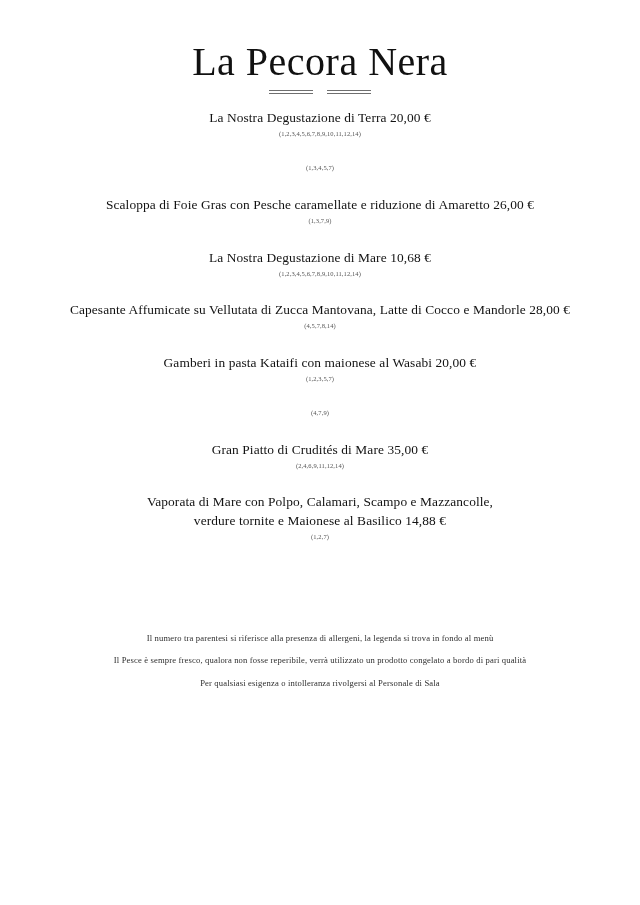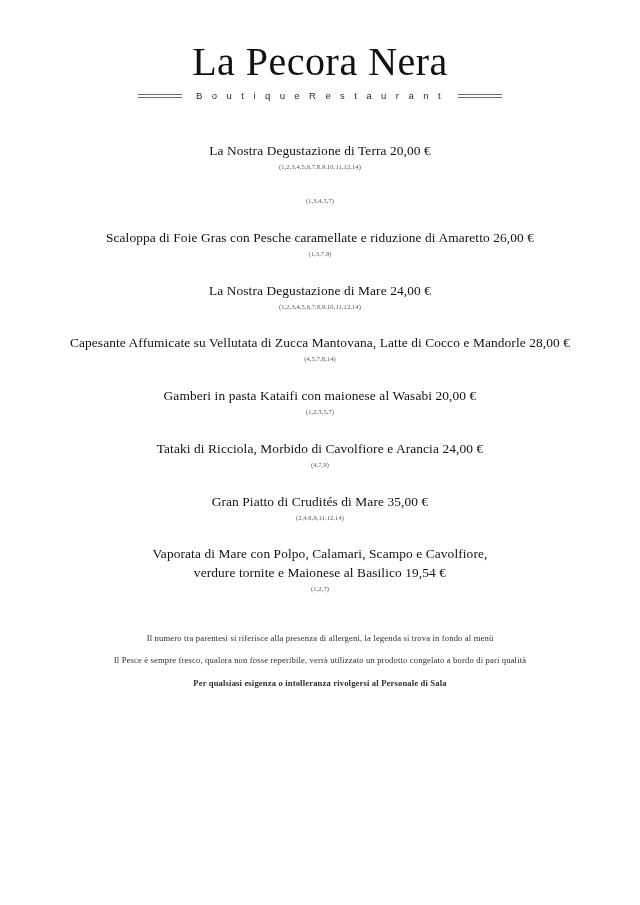--- a/index.html
+++ b/index.html
@@ -67,21 +67,21 @@
   .section-title {
     text-align: center;
     font-size: 18px;
     margin-top: 26px;
     letter-spacing: 0.4px;
     color: #111111;
   }
 
   
   .menu {
-    margin-top: 40px;
+    margin-top: 14px;
     display: flex;
     flex-direction: column;
     font-family: Liberation Serif, serif;
   }
   .menu-item {
     text-align: center;
     margin-bottom: 22px;
   }
   .item-name {
     font-size: 13.4px;
@@ -109,36 +109,34 @@
   }
   .footer-line {
     font-size: 8.6px;
     line-height: 1.45;
     color: #2e2e2e;
     margin-bottom: 10px;
     letter-spacing: 0.15px;
   }
   .footer-line:last-child {
     margin-bottom: 0;
-    font-weight: bold;
   }
 </style>
 </head>
 <body>
 
 <div class="page">
 
   <div class="masthead">
     <div class="brand-title">La Pecora Nera</div>
     <div class="brand-sub-row">
       <span class="rule-pair">
           <i></i>
           <i></i>
         </span>
-      <span class="brand-sub">B o u t i q u e   R e s t a u r a n t</span>
       <span class="rule-pair">
           <i></i>
           <i></i>
         </span>
     </div>
   </div>
 
 
   <div class="menu">
 
@@ -150,47 +148,46 @@
     <div class="menu-item">
       <div class="item-allergens">(1,3,4,5,7)</div>
     </div>
 
     <div class="menu-item">
       <div class="item-name">Scaloppa di Foie Gras con Pesche caramellate e riduzione di Amaretto 26,00 €</div>
       <div class="item-allergens">(1,3,7,9)</div>
     </div>
 
     <div class="menu-item">
-      <div class="item-name">La Nostra Degustazione di Mare 24,00 €</div>
+      <div class="item-name">La Nostra Degustazione di Mare 10,68 €</div>
       <div class="item-allergens">(1,2,3,4,5,6,7,8,9,10,11,12,14)</div>
     </div>
 
     <div class="menu-item">
       <div class="item-name">Capesante Affumicate su Vellutata di Zucca Mantovana, Latte di Cocco e Mandorle 28,00 €</div>
       <div class="item-allergens">(4,5,7,8,14)</div>
     </div>
 
     <div class="menu-item">
       <div class="item-name">Gamberi in pasta Kataifi con maionese al Wasabi 20,00 €</div>
       <div class="item-allergens">(1,2,3,5,7)</div>
     </div>
 
     <div class="menu-item">
-      <div class="item-name">Tataki di Ricciola, Morbido di Cavolfiore e Arancia 24,00 €</div>
       <div class="item-allergens">(4,7,9)</div>
     </div>
 
     <div class="menu-item">
       <div class="item-name">Gran Piatto di Crudités di Mare 35,00 €</div>
       <div class="item-allergens">(2,4,6,9,11,12,14)</div>
     </div>
 
     <div class="menu-item">
-      <div class="item-name">Vaporata di Mare con Polpo, Calamari, Scampo e Cavolfiore,</div>
-      <div class="item-name">verdure tornite e Maionese al Basilico 19,54 €</div>
+      <div class="item-name">Vaporata di Mare con Polpo, Calamari, Scampo e Mazzancolle,</div>
+      <div class="item-name">verdure tornite e Maionese al Basilico 14,88 €</div>
       <div class="item-allergens">(1,2,7)</div>
     </div>
 
 
   </div>
 
   <div class="footer">
     <div class="footer-line">Il numero tra parentesi si riferisce alla presenza di allergeni, la legenda si trova in fondo al menù</div>
     <div class="footer-line">Il Pesce è sempre fresco, qualora non fosse reperibile, verrà utilizzato un prodotto congelato a bordo di pari qualità</div>
     <div class="footer-line">Per qualsiasi esigenza o intolleranza rivolgersi al Personale di Sala</div>

